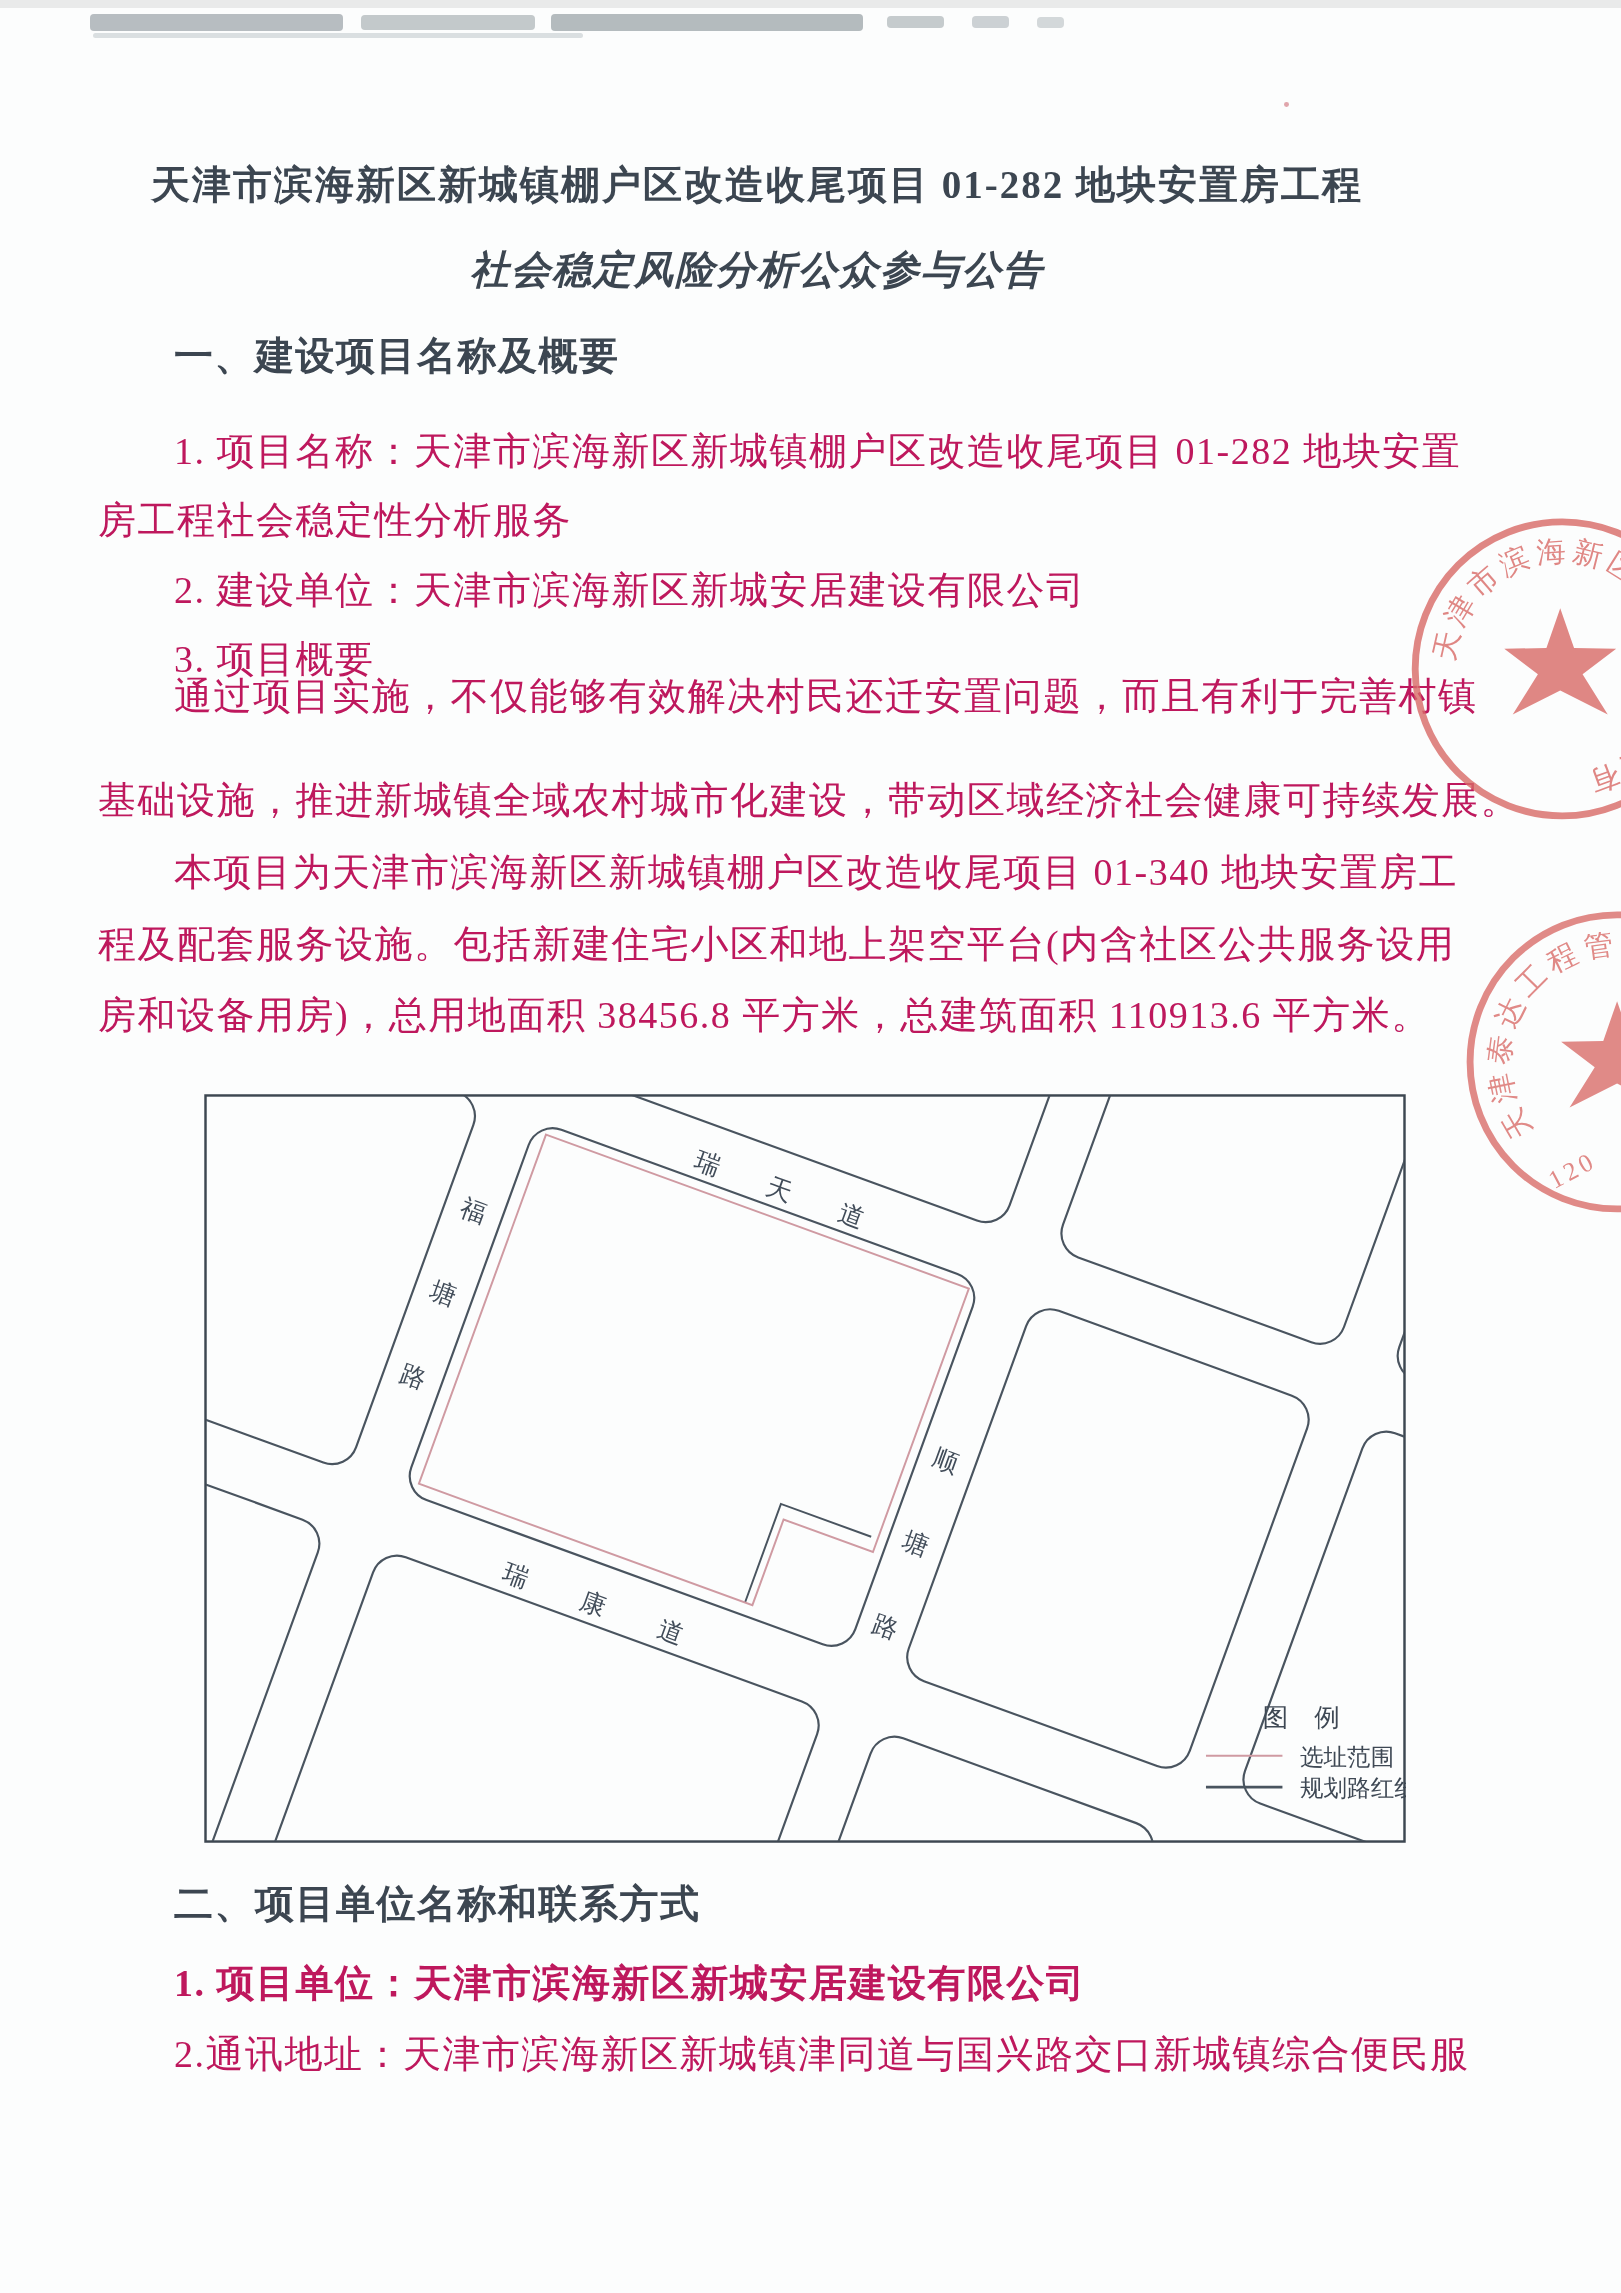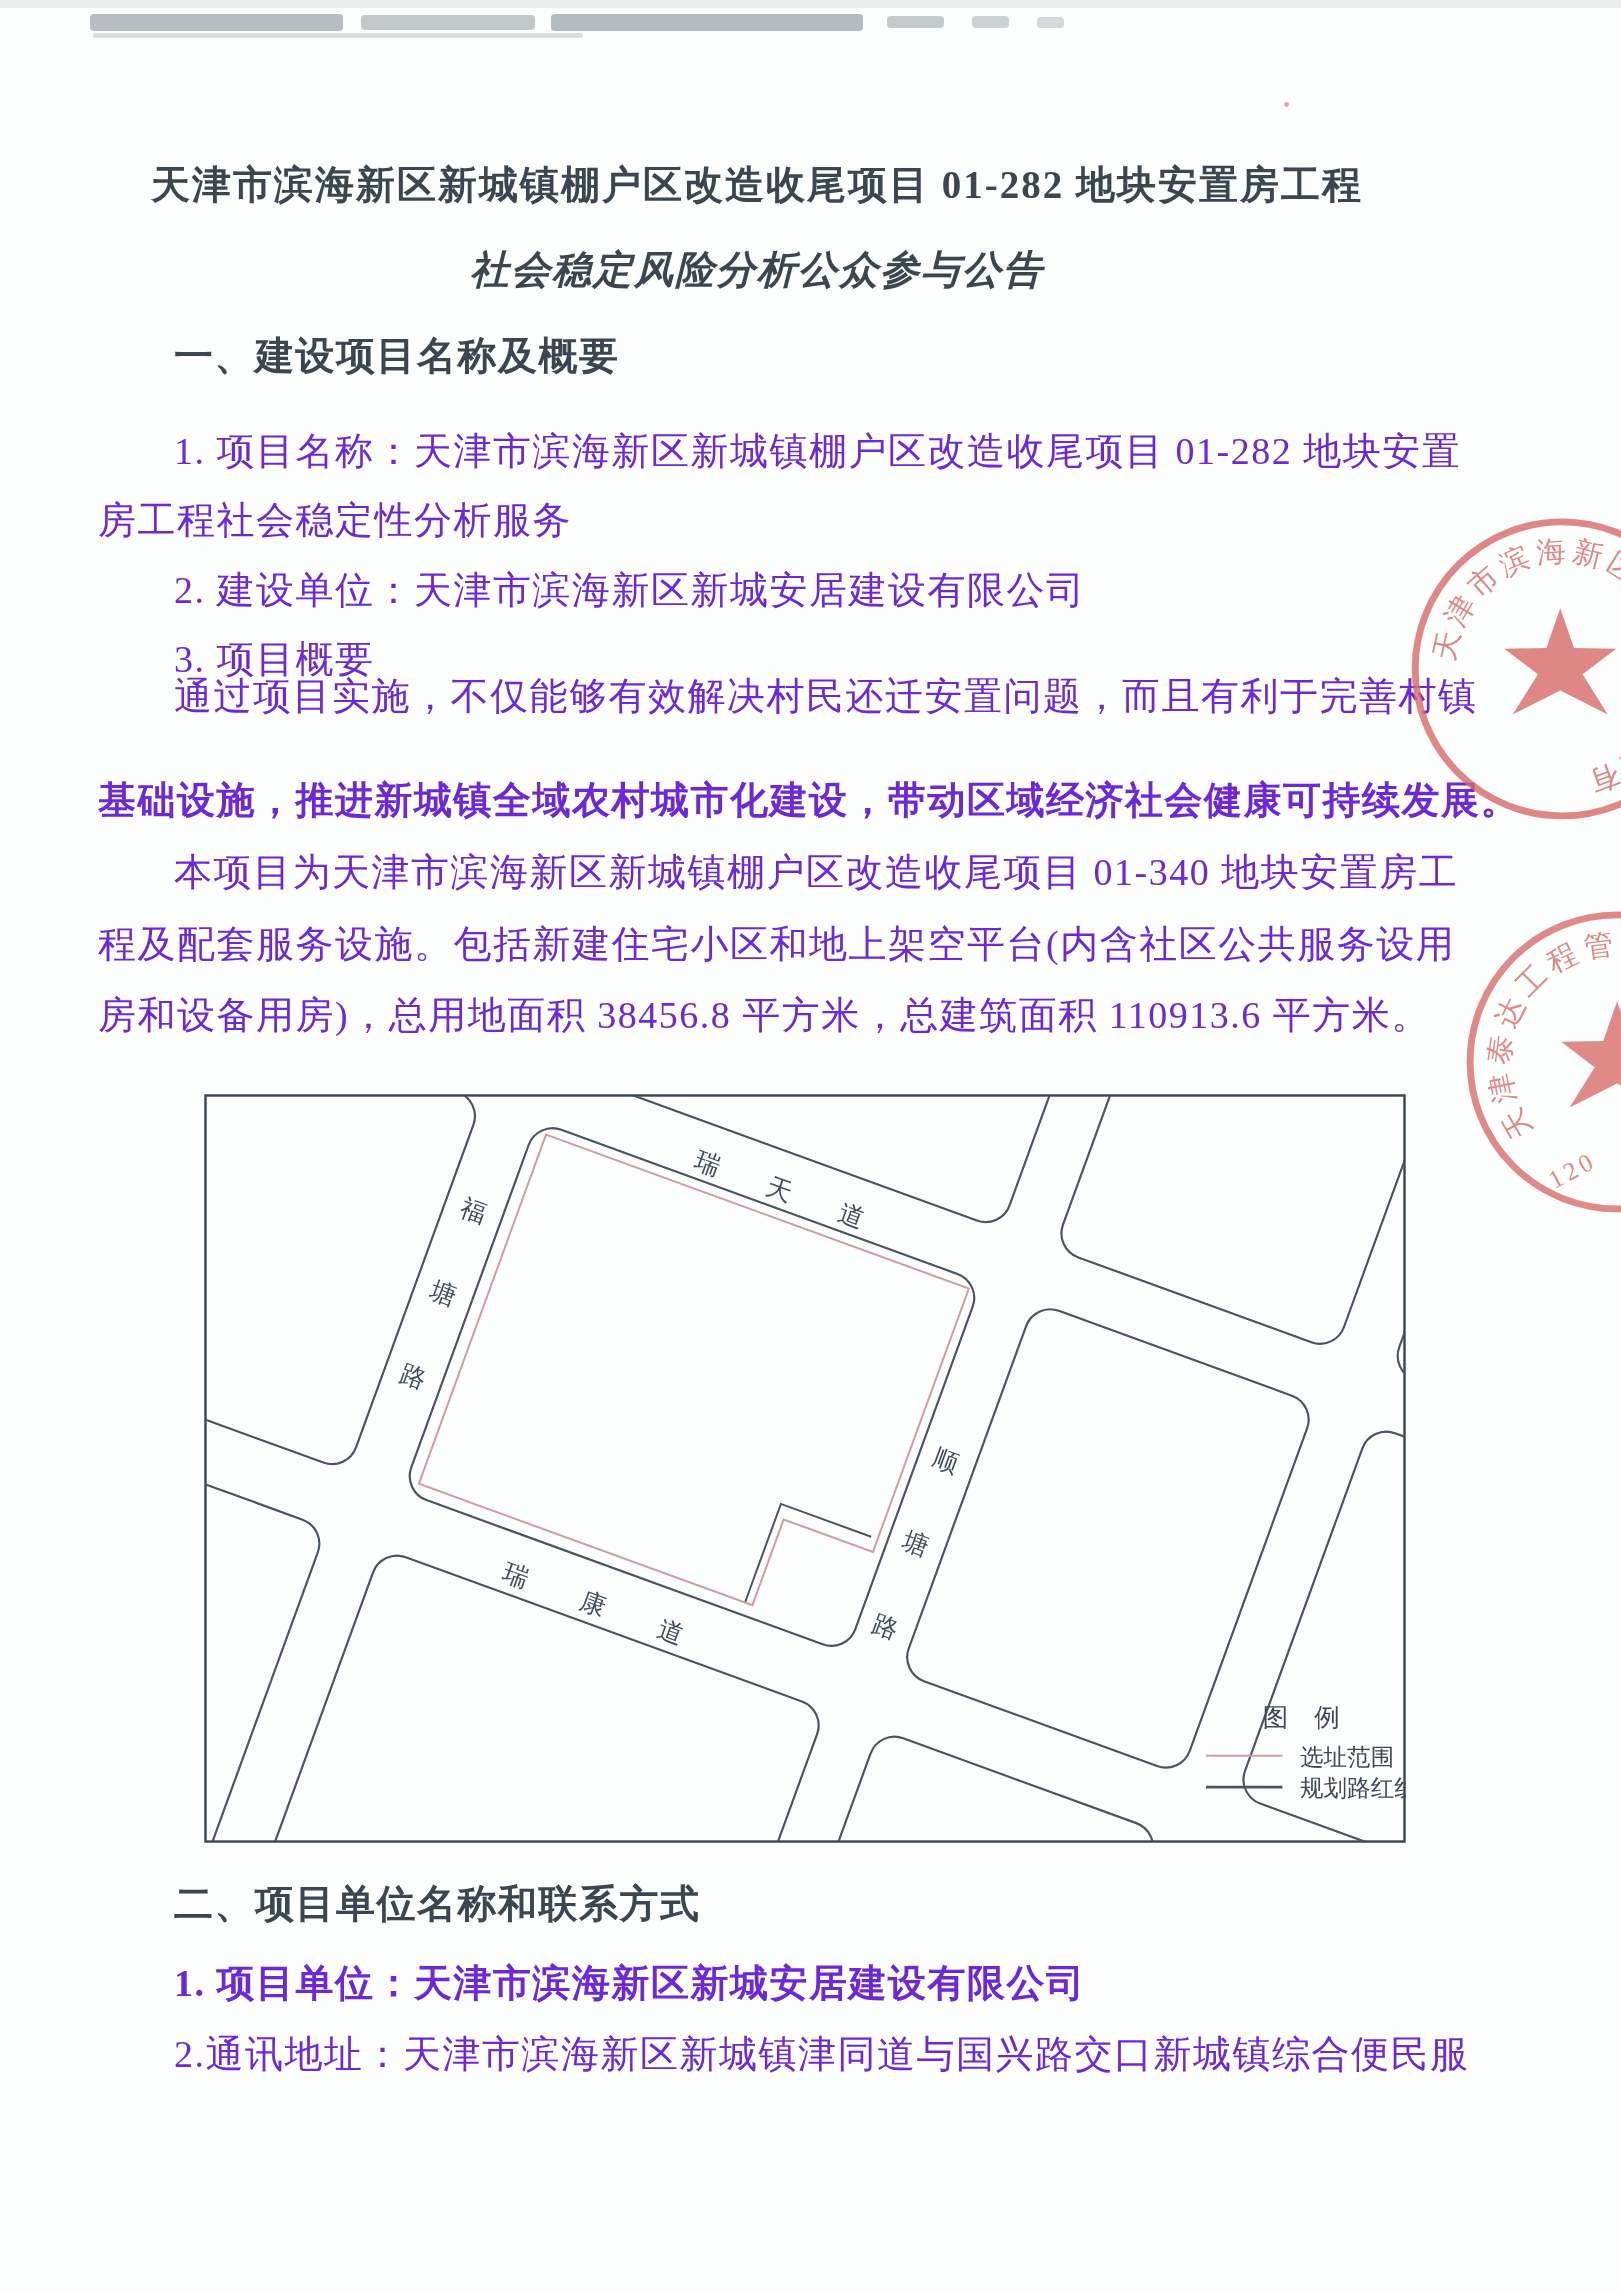--- a/index.html
+++ b/index.html
@@ -7,21 +7,21 @@
     position:relative;
     width:1621px;height:2294px;
     margin:8px auto;
     background:#fcfdfd;
     overflow:hidden;
     font-family:"Liberation Serif","DejaVu Serif",serif;
   }
   .ln{
     position:absolute;left:98px;width:1421px;
     font-size:38px;line-height:47px;
-    color:#6d28d9;letter-spacing:1.5px;white-space:nowrap;
+    color:#be185d;letter-spacing:1.5px;white-space:nowrap;
   }
   .indent{text-indent:76px;}
   .ttl{
     left:98px;width:1318px;text-align:center;
     font-weight:700;color:#3c4651;font-size:39px;letter-spacing:2px;
   }
   .hd{font-weight:700;color:#3c4651;font-size:39px;}
   .streak{position:absolute;border-radius:3.9px;}
   #map-figure{position:absolute;left:204px;top:1086px;}
   svg text{font-family:"Liberation Serif","DejaVu Serif",serif;}
@@ -46,21 +46,21 @@
   <div class="ln ttl" style="top:153px;">天津市滨海新区新城镇棚户区改造收尾项目 01-282 地块安置房工程</div>
   <div class="ln ttl" style="top:238px;font-style:italic;">社会稳定风险分析公众参与公告</div>
 
   <div class="ln hd indent" style="top:324px;">一、建设项目名称及概要</div>
 
   <div class="ln indent" style="top:420px;">1. 项目名称：天津市滨海新区新城镇棚户区改造收尾项目 01-282 地块安置</div>
   <div class="ln" style="top:489px;">房工程社会稳定性分析服务</div>
   <div class="ln indent" style="top:559px;">2. 建设单位：天津市滨海新区新城安居建设有限公司</div>
   <div class="ln indent" style="top:628px;">3. 项目概要</div>
   <div class="ln indent" style="top:665px;">通过项目实施，不仅能够有效解决村民还迁安置问题，而且有利于完善村镇</div>
-  <div class="ln" style="top:769px;font-weight:bold;">基础设施，推进新城镇全域农村城市化建设，带动区域经济社会健康可持续发展。</div>
+  <div class="ln" style="top:769px;">基础设施，推进新城镇全域农村城市化建设，带动区域经济社会健康可持续发展。</div>
   <div class="ln indent" style="top:841px;">本项目为天津市滨海新区新城镇棚户区改造收尾项目 01-340 地块安置房工</div>
   <div class="ln" style="top:913px;">程及配套服务设施。包括新建住宅小区和地上架空平台(内含社区公共服务设用</div>
   <div class="ln" style="top:984px;">房和设备用房)，总用地面积 38456.8 平方米，总建筑面积 110913.6 平方米。</div>
 
   <div id="map-figure">
     <svg width="1202" height="749" viewBox="0 0 1226 764">
       <defs>
         <clipPath id="mapclip">
             <rect x="2" y="2" width="1222" height="760"></rect>
           </clipPath>

